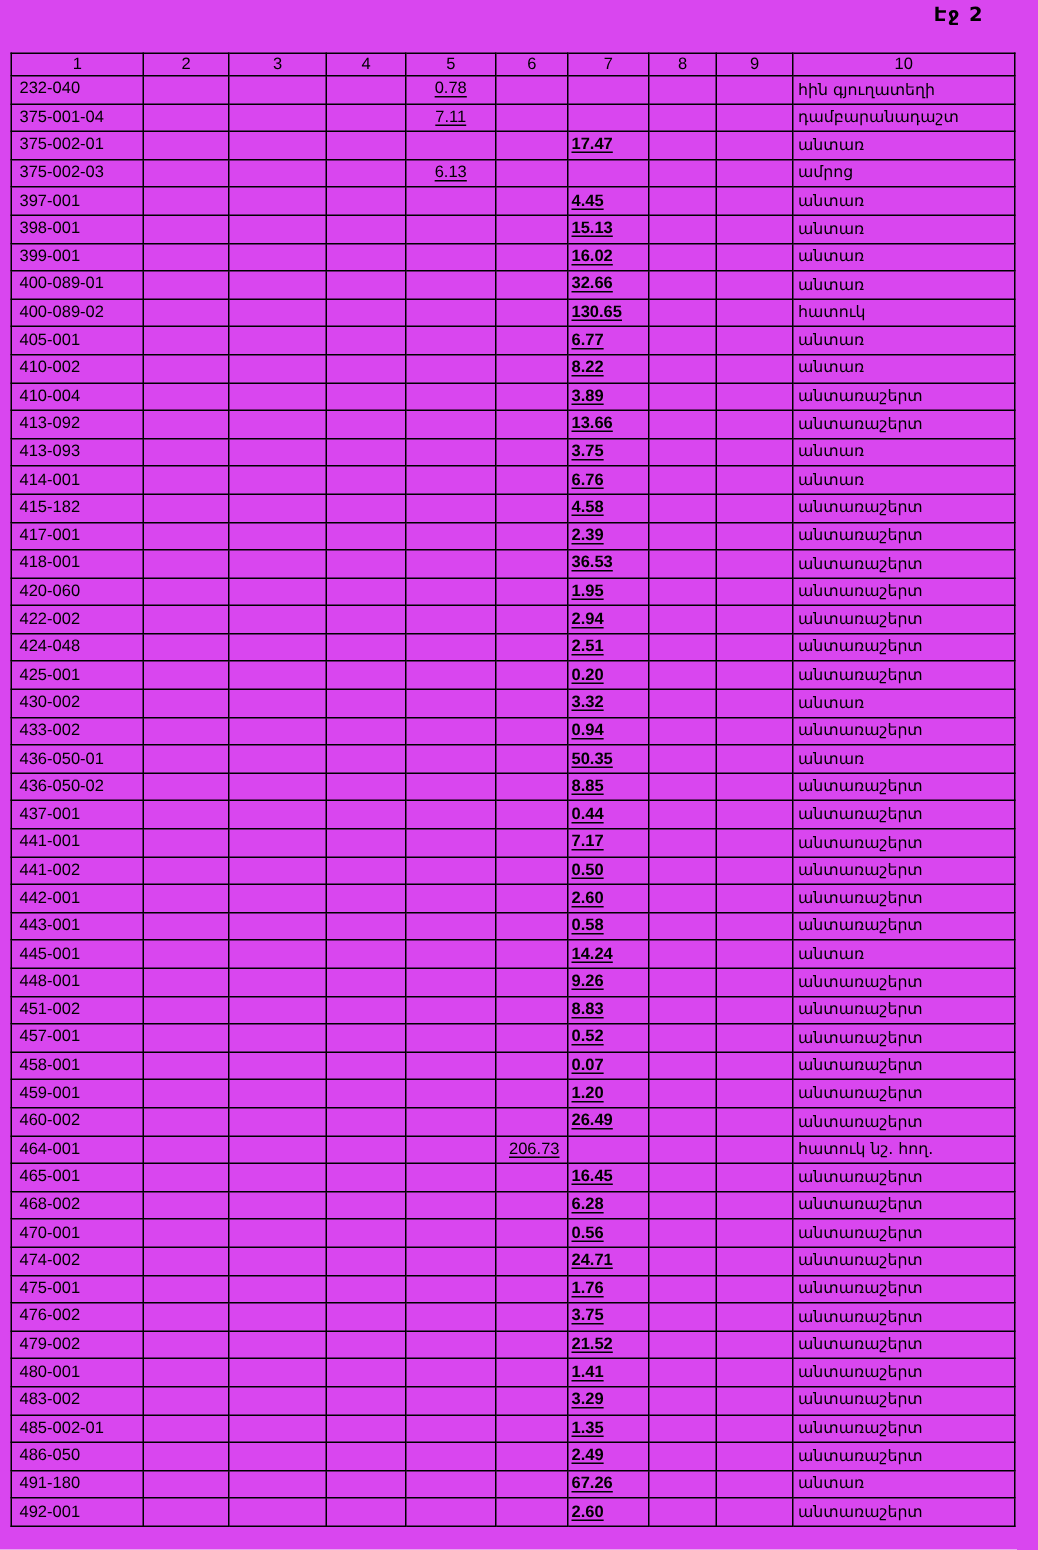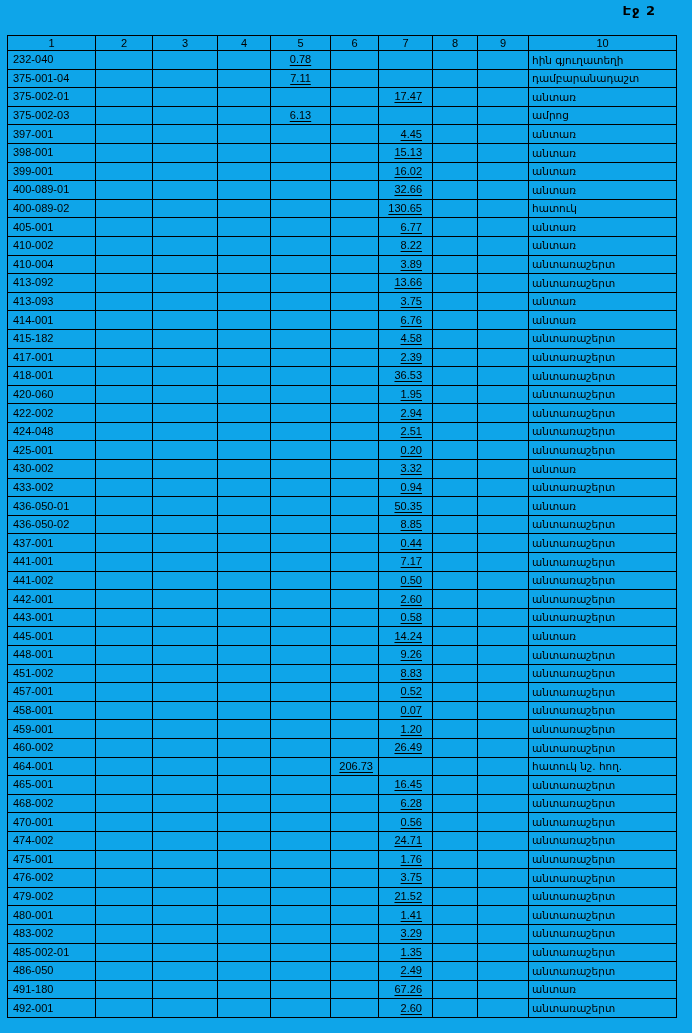--- a/index.html
+++ b/index.html
@@ -4,21 +4,21 @@
 <style>
   html, body {
     margin: 0;
     padding: 0;
     background: #f2f2ee;
   }
   .page {
     position: relative;
     width: 692px;
     height: 1033px;
-    background: #0ea5e9;
+    background: #d946ef;
     font-family: "Liberation Sans", "DejaVu Sans", sans-serif;
     color: #000;
     overflow: hidden;
   }
   .page-label {
     position: absolute;
     top: 3px;
     right: 36px;
     font-size: 13px;
     font-weight: bold;
@@ -49,21 +49,21 @@
     text-align: center;
     font-size: 11px;
   }
   table.records td {
     height: 17.6px;
   }
   
   table.records td:nth-child(1) { text-align: left; padding-left: 5px; }
   table.records td:nth-child(5) { text-align: center; }
   table.records td:nth-child(6) { text-align: right; padding-right: 5px; }
-  table.records td:nth-child(7) { text-align: right; padding-right: 10px; }
+  table.records td:nth-child(7) { padding-right: 10px; font-weight: bold; }
   table.records td:nth-child(10) {
     text-align: left;
     padding-left: 3px;
     font-family: "DejaVu Sans", "Liberation Sans", sans-serif;
     font-size: 10.5px;
     margin-left: 28px;
   }
   
   table.records td.underlined {
     text-decoration: underline;

